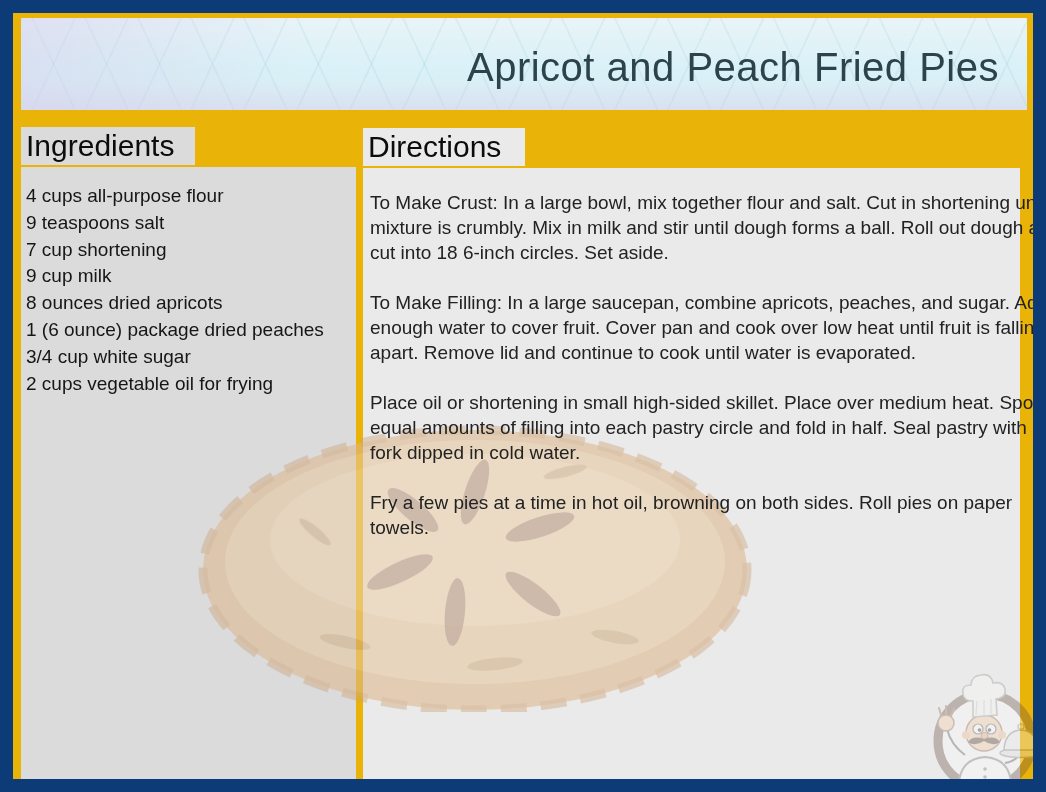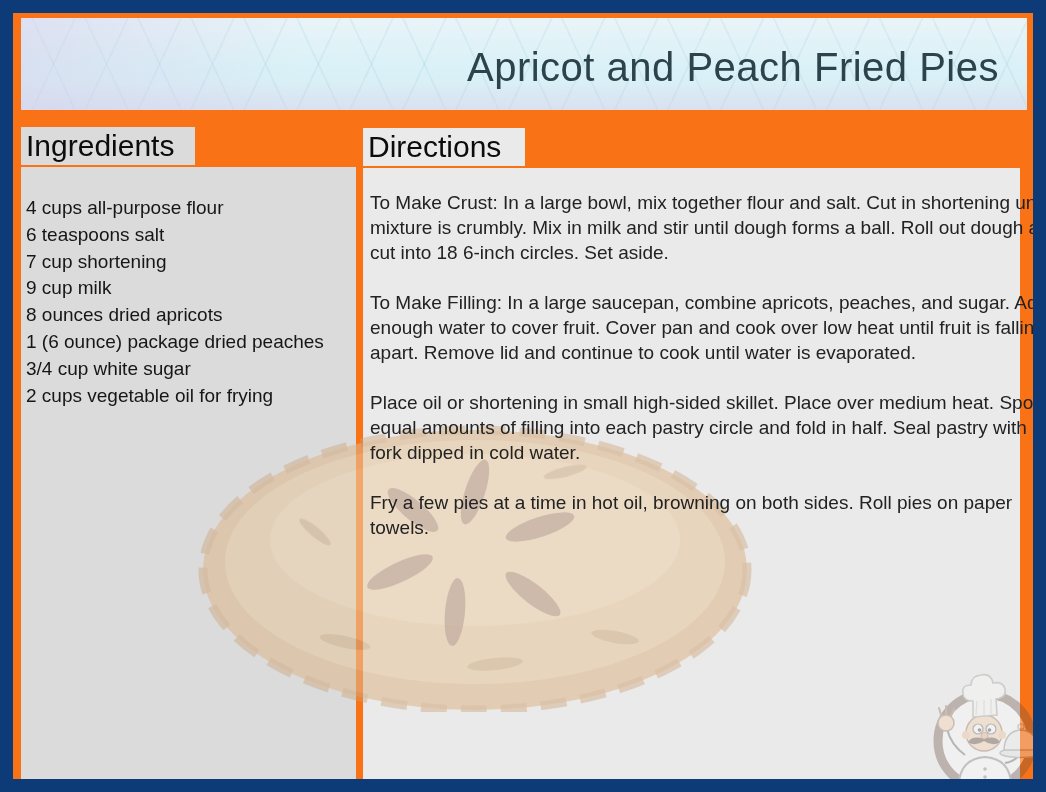--- a/index.html
+++ b/index.html
@@ -1,21 +1,21 @@
 <!DOCTYPE html>
 <html><head>
 <meta charset="utf-8">
 <style>
   html,body{margin:0;padding:0;background:#fff;}
   .page{
     position:relative;
     width:1046px;height:792px;
     box-sizing:border-box;
     border:13px solid #0d3b78;
-    background:#f97316;
+    background:#eab308;
     overflow:hidden;
     font-family:"Liberation Sans", sans-serif;
   }
   
   .header-band{
     position:absolute;left:8px;top:5px;width:1006px;height:92px;
     background:
       linear-gradient(105deg, rgba(213,209,236,.55), rgba(255,255,255,0) 28%),
       linear-gradient(0deg, rgba(213,209,236,.40), rgba(255,255,255,0) 30%),
       repeating-linear-gradient(115deg, rgba(130,185,205,.13) 0 2px, rgba(0,0,0,0) 2px 48px),
@@ -50,21 +50,21 @@
   .col{position:absolute;z-index:4;color:#1f1f1f;}
   .ingredients-col{left:8px;top:114px;width:335px;}
   .directions-col{left:350px;top:115px;width:726px;}
   .section-heading{
     font-size:30px;color:#0c0c0c;
     height:38px;line-height:38px;
     padding-left:5px;
     white-space:nowrap;
   }
   .ingredients-list{
-    list-style:none;margin:30px 0 0 0;padding:0 8px 0 5px;
+    list-style:none;margin:18px 0 0 0;padding:0 8px 0 5px;
     font-size:19px;line-height:26.8px;color:#161616;
   }
   .directions-body{
     margin-top:24px;
     padding:0 14px 0 7px;
     font-size:19px;line-height:25px;color:#222222;
   }
   .directions-body p{margin:0 0 25px 0;}
 </style>
 </head>
@@ -104,21 +104,21 @@
   <div class="header-band">
     <div class="title">Apricot and Peach Fried Pies</div>
   </div>
 
   <div class="col ingredients-col">
     <div class="section-heading">Ingredients</div>
     <ul class="ingredients-list">
 
         <li>4 cups all-purpose flour</li>
 
-        <li>6 teaspoons salt</li>
+        <li>9 teaspoons salt</li>
 
         <li>7 cup shortening</li>
 
         <li>9 cup milk</li>
 
         <li>8 ounces dried apricots</li>
 
         <li>1 (6 ounce) package dried peaches</li>
 
         <li>3/4 cup white sugar</li>

